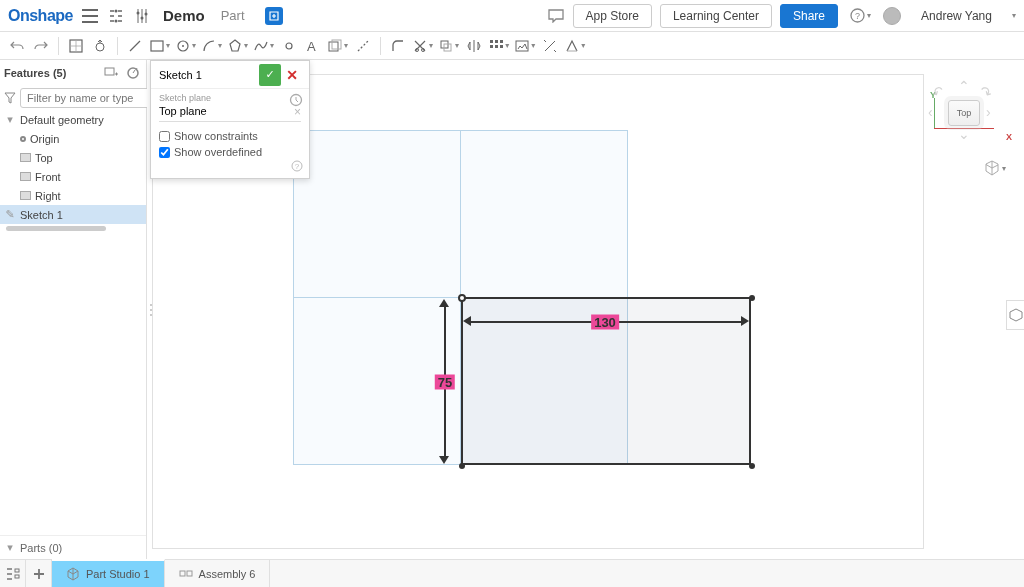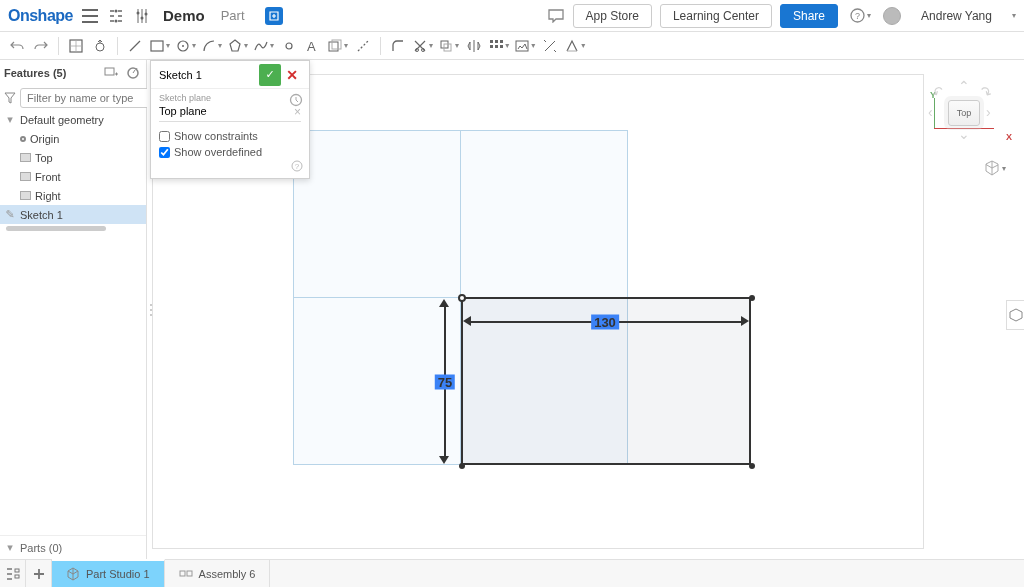--- a/index.html
+++ b/index.html
@@ -70,21 +70,21 @@
     .popup-help{display:flex;justify-content:flex-end;padding:0 6px 4px 0;color:#bbb;}
     .hist-ic{position:absolute;right:6px;top:32px;color:#999;}
     
     
     .drawing-frame { position: absolute; left: 5px; top: 14px; right: 100px; bottom: 10px; border: 1px solid #e0e0e0; background: #fff; }
     .grid-rect { position: absolute; border: 1px solid #b8d4e8; background:rgba(200,225,245,0.12);}
     .sketch-rect { position: absolute; border: 2px solid #333; background: rgba(100,120,140,0.08); }
     .vertex { position: absolute; width: 6px; height: 6px; background: #333; border-radius: 50%; transform: translate(-50%, -50%); }
     .vertex.origin-pt{background:#fff;border:2px solid #333;width:8px;height:8px;}
     .dim-line { position: absolute; background: #333; }
-    .dim-text { position: absolute; font-size: 13px; font-weight:600; color: #333; background: #3b82f6; padding: 0 3px; transform: translate(-50%, -50%); }
+    .dim-text { position: absolute; font-size: 13px; font-weight:600; color: #333; background: #ec4899; padding: 0 3px; transform: translate(-50%, -50%); }
     
     
     .viewcube { position: absolute; right: 20px; top: 20px; width: 80px; height: 70px; }
     .cube-face { position: absolute; left: 24px; top: 20px; width: 32px; height: 26px; border: 1px solid #ccc; background: linear-gradient(#fafafa,#eee); border-radius: 3px; display: flex; align-items: center; justify-content: center; font-size: 9px; color: #666; cursor: pointer; box-shadow:0 0 0 4px rgba(220,220,220,0.3);}
     .cube-arrow { position: absolute; color: #d4d4d4; font-size: 14px; cursor: pointer; }
     .axis-y{position:absolute;left:6px;top:10px;font-size:9px;color:#6a6;font-weight:bold;}
     .axis-x{position:absolute;right:-8px;top:52px;font-size:9px;color:#c44;font-weight:bold;}
     .axis-line-y{position:absolute;left:10px;top:18px;width:1px;height:30px;background:#6a6;}
     .axis-line-x{position:absolute;left:10px;top:48px;width:60px;height:1px;background:#c44;}
     .iso-cube{position:absolute;right:18px;top:100px;color:#aaa;cursor:pointer;display:flex;align-items:center;gap:2px;}

